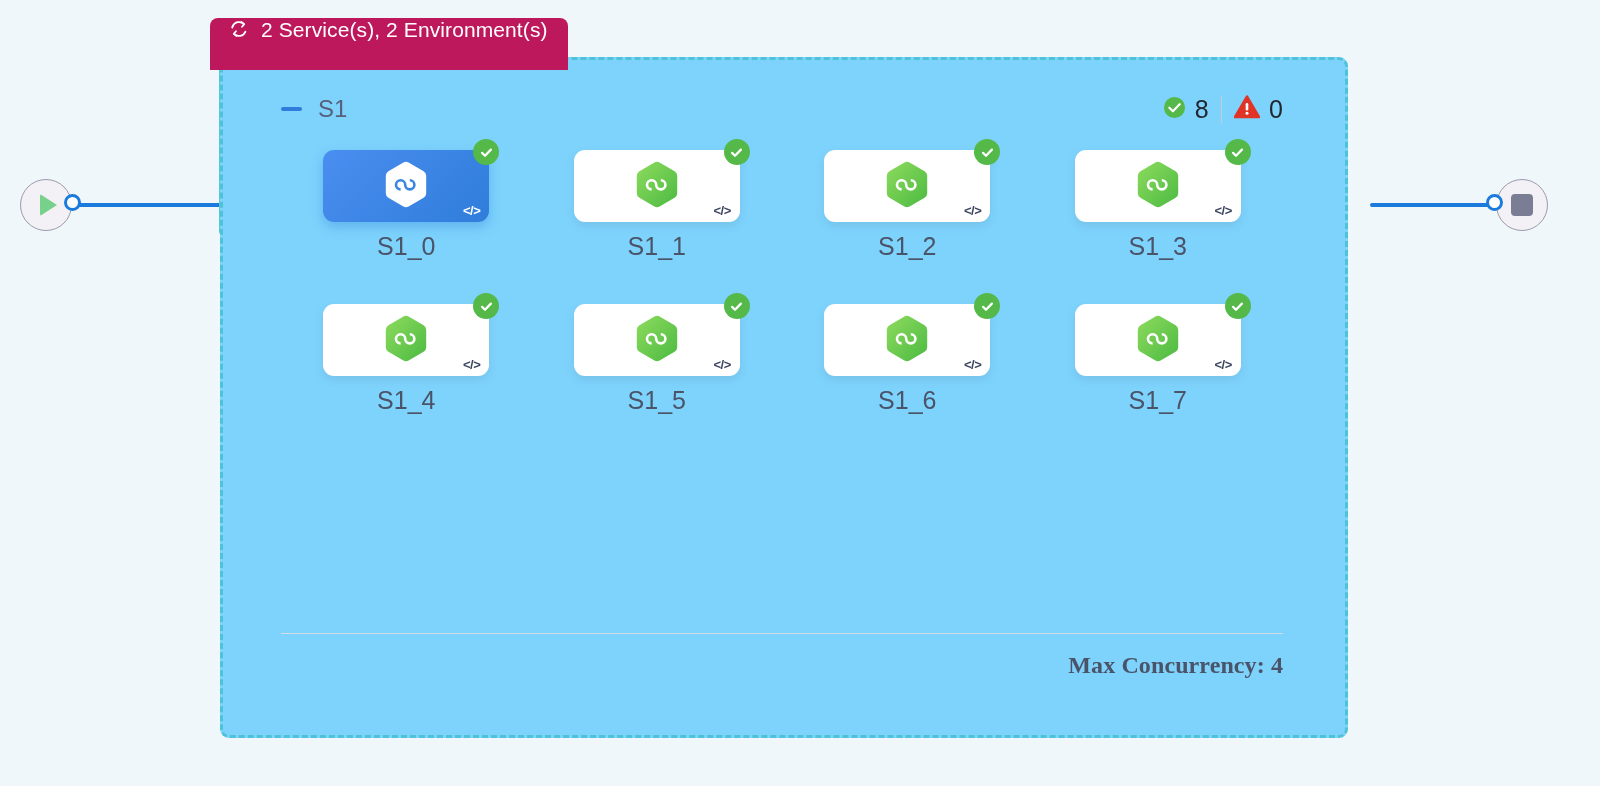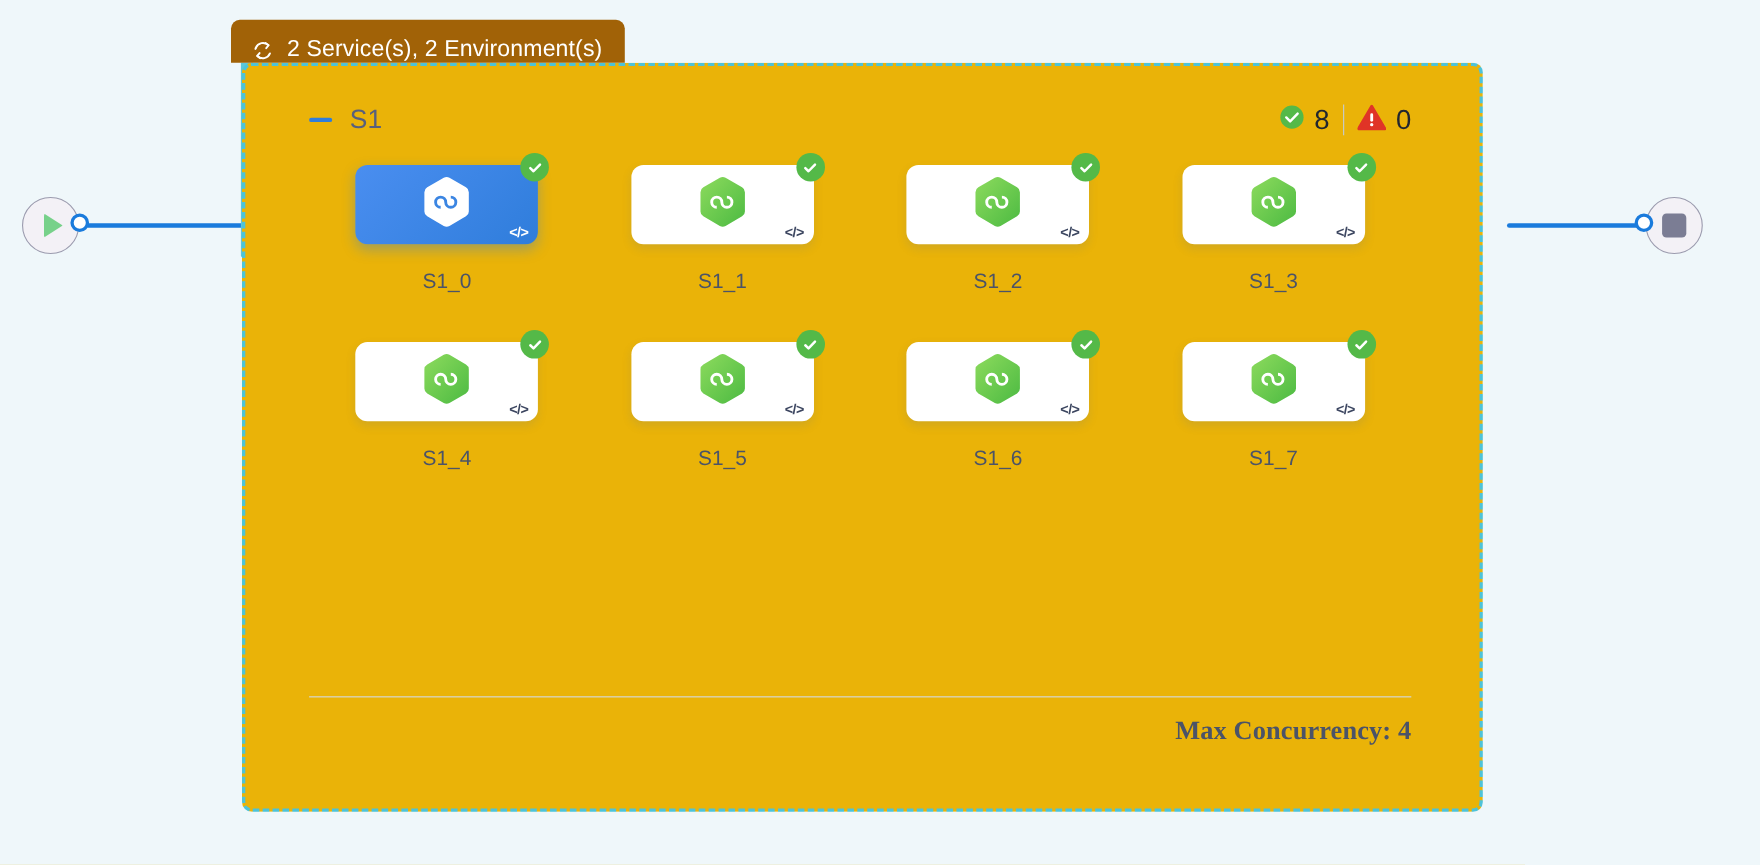--- a/index.html
+++ b/index.html
@@ -78,40 +78,40 @@
   
   #group-container {
     position: absolute;
     left: 220px;
     top: 57px;
     width: 1128px;
     height: 681px;
     border: 3px dashed #4ec3d8;
     border-radius: 9px;
     box-sizing: border-box;
-    background: #eab308;
+    background: #7dd3fc;
   }
   #group-accent-bar {
     position: absolute;
     left: 219px;
     top: 57px;
     width: 11px;
     height: 177px;
     background: #5cc6d9;
     border-radius: 0 0 2px 2px;
   }
   #group-header-tab {
     position: absolute;
     left: 210px;
     top: 18px;
-    height: 39px;
-    background: #a16207;
+    height: 52px;
+    background: #be185d;
     border-radius: 8px 8px 0 0;
     display: flex;
-    align-items: flex-end;
+    align-items: flex-start;
     padding: 0 20px 0 18px;
     gap: 11px;
     box-sizing: border-box;
   }
   #group-header-label {
     color: #ffffff;
     font-size: 21px;
     font-weight: 400;
     letter-spacing: 0.1px;
     white-space: nowrap;
@@ -221,22 +221,22 @@
     right: 9px;
     bottom: 4px;
     font-size: 13px;
     font-weight: 700;
     color: #3c4660;
     font-family: "Liberation Sans", sans-serif;
     letter-spacing: -0.5px;
   }
   .node-card.selected .code-icon { color: #ffffff; }
   .node-label {
-    margin-top: 24px;
-    font-size: 19px;
+    margin-top: 10px;
+    font-size: 25px;
     color: #4b5368;
     font-weight: 400;
   }
 
   
   #group-footer {
     position: absolute;
     left: 58px;
     right: 62px;
     bottom: 56px;

